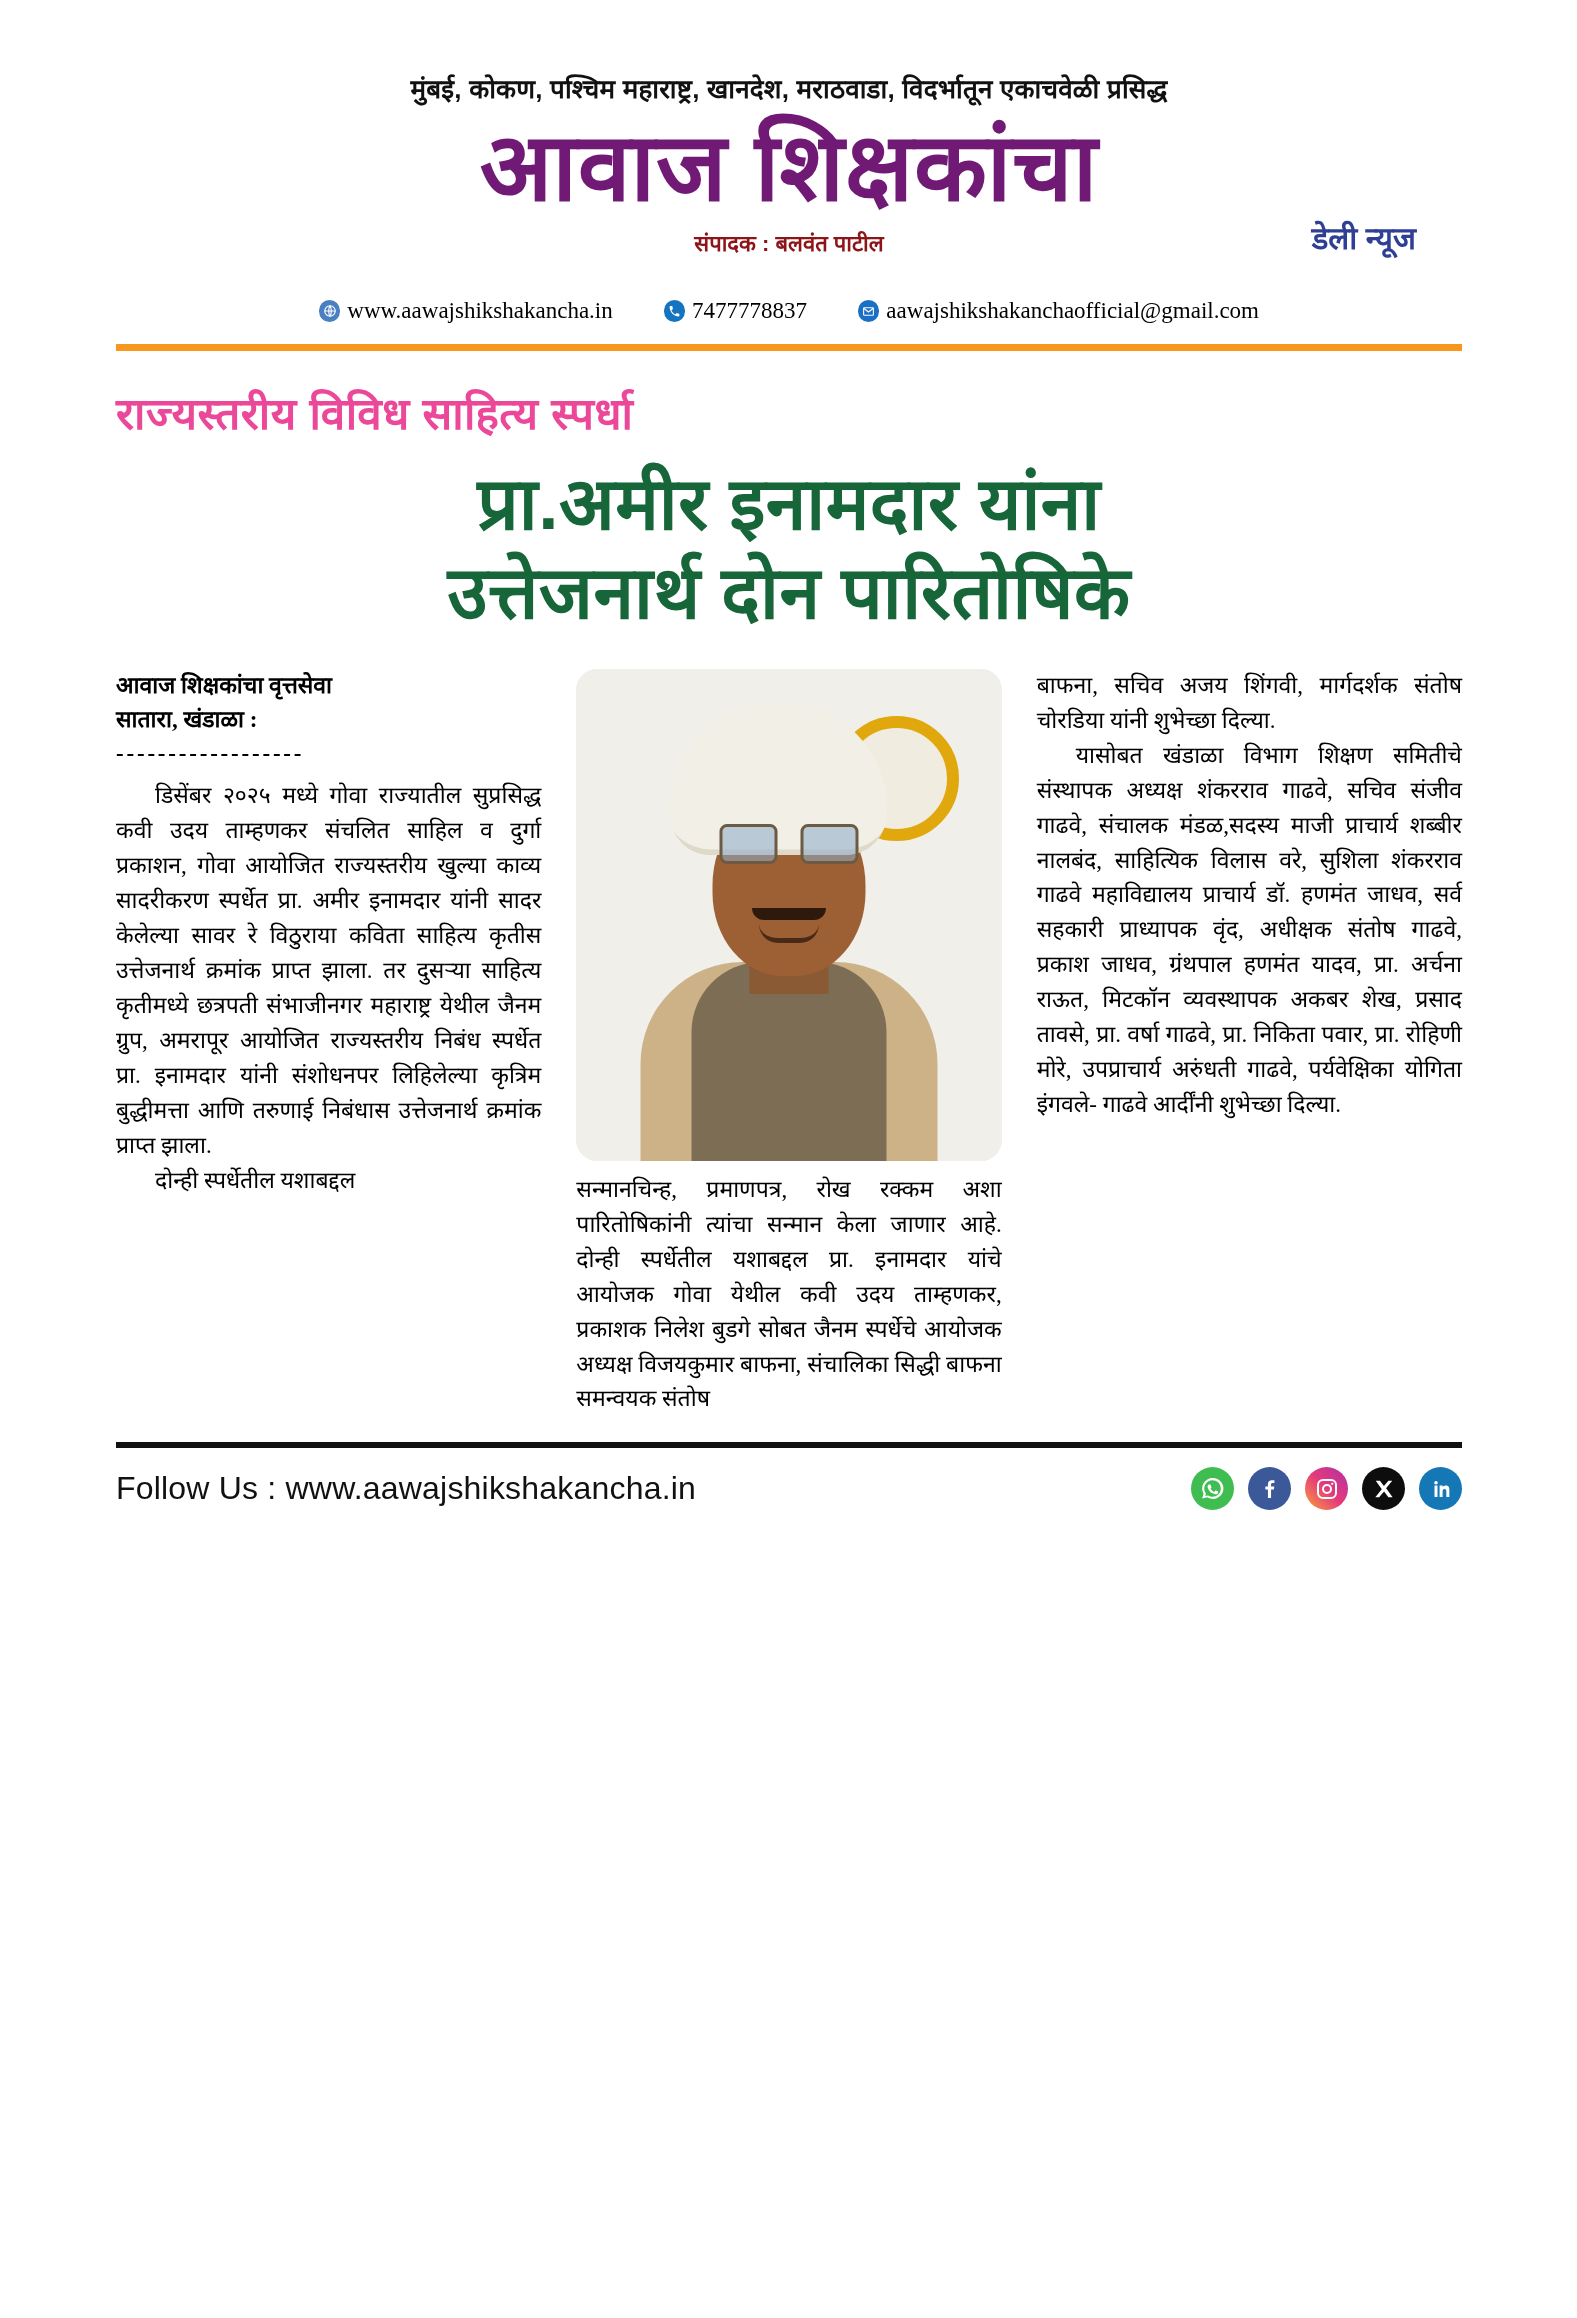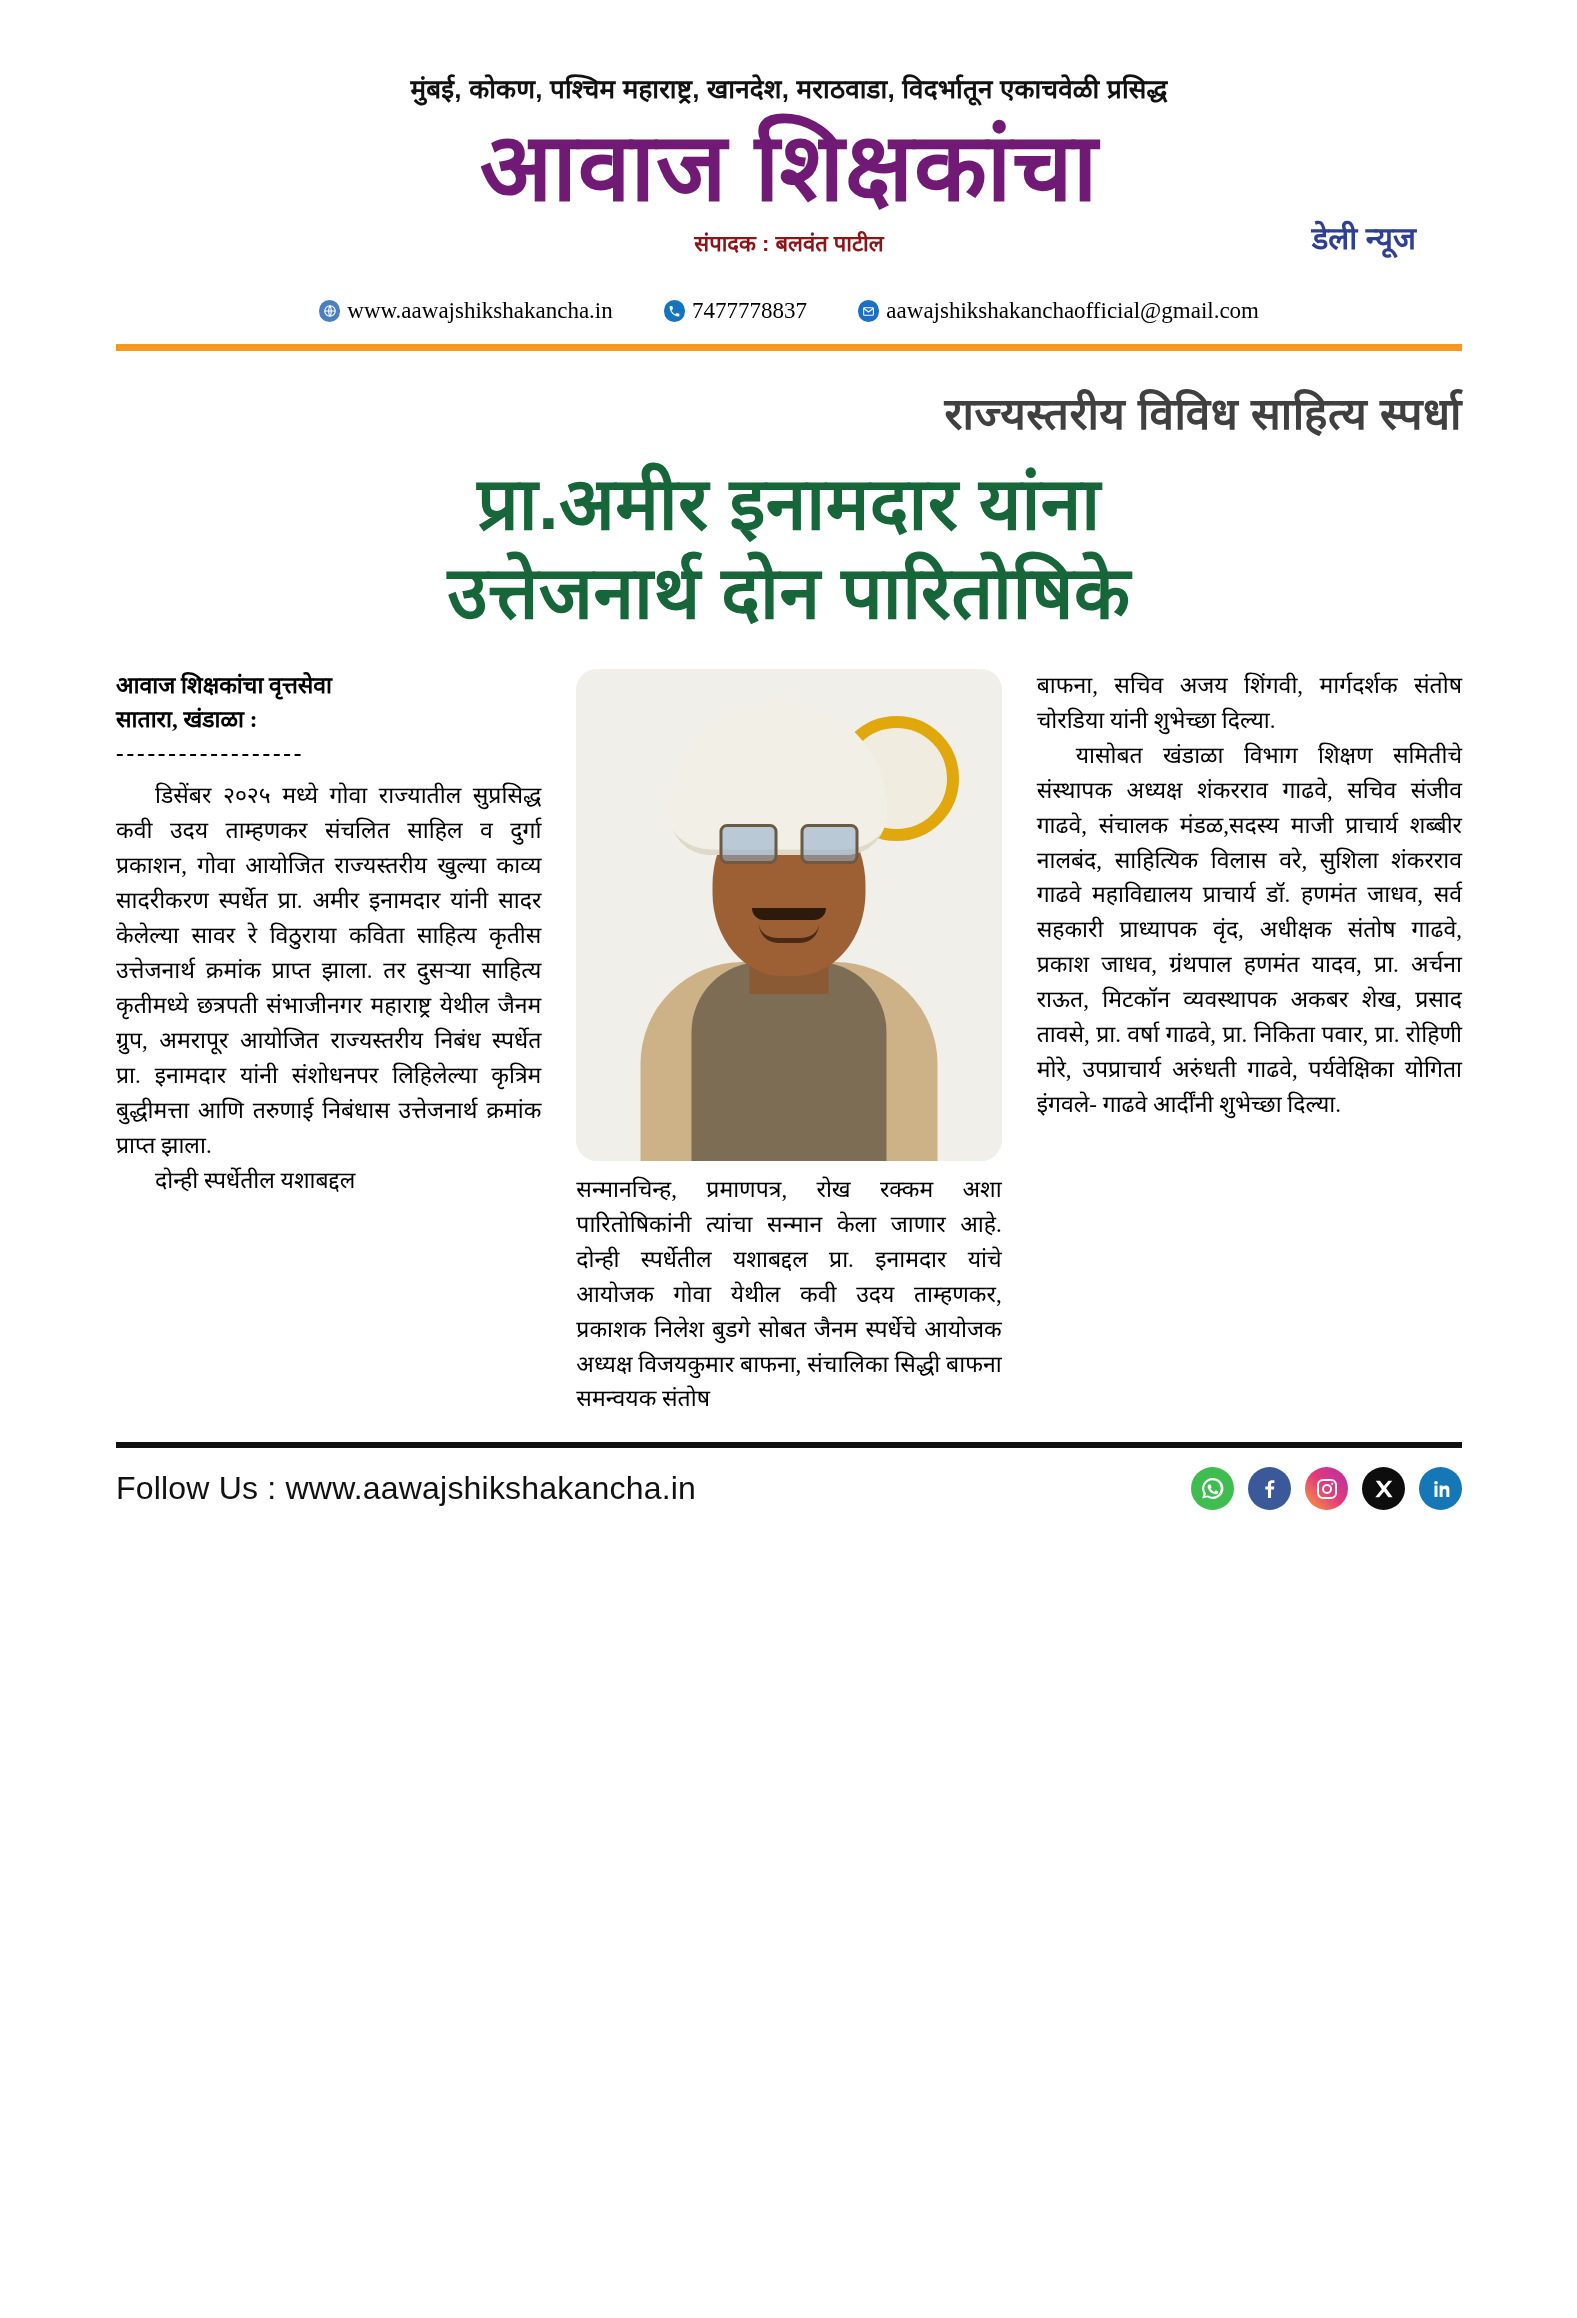--- a/index.html
+++ b/index.html
@@ -105,46 +105,45 @@
   .cicon.mail  { background: #1b6fc4; }
 
   .rule-orange {
     height: 6.5px;
     background: #f7971e;
     margin-top: 20.4px;
   }
 
   
   .kicker {
-    text-align: right;
+    text-align: left;
     font-family: "Liberation Sans", "DejaVu Sans", sans-serif;
     font-weight: bold;
     font-size: 44px;
-    color: #404040;
+    color: #ec4899;
     margin-top: 31px;
     letter-spacing: 0.5px;
   }
   .headline {
     text-align: center;
     font-family: "Liberation Sans", "DejaVu Sans", sans-serif;
     font-weight: bold;
     font-size: 73px;
     line-height: 1.22;
     color: #17663a;
     margin-top: 16.7px;
     letter-spacing: 0.5px;
   }
 
   
   .columns {
     display: flex;
     gap: 35px;
     margin-top: 32px;
     align-items: flex-start;
-    justify-content: flex-end;
   }
   .col {
     flex: 1 1 0;
     min-width: 0;
     font-size: 23px;
     line-height: 1.52;
     text-align: justify;
     text-justify: inter-word;
     color: #000;
   }

